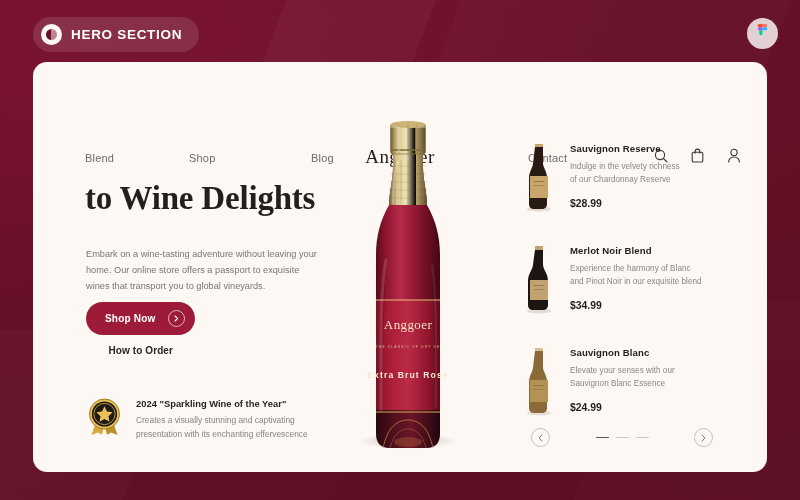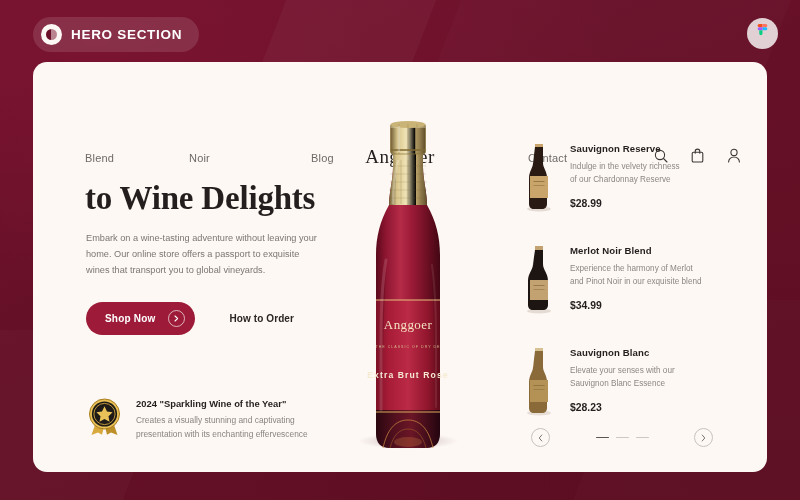--- a/index.html
+++ b/index.html
@@ -77,24 +77,24 @@
   .nav-icons { position:absolute; top:86px; right:26px; display:flex; gap:23px; align-items:center; }
   .nav-icons svg { display:block; }
 
   
   .headline {
     position:absolute; left:52px; top:72px; width:300px;
     font-family:"Liberation Serif", serif;
     font-size:33px; line-height:43px; color:#241f1e; letter-spacing:-.2px;
   }
   .subcopy {
-    position:absolute; left:53px; top:168px; width:236px;
+    position:absolute; left:53px; top:184px; width:236px;
     font-size:9.2px; line-height:16.2px; color:#7b7673;
   }
-  .cta-row { position:absolute; left:53px; top:240px; display:flex; align-items:center; gap:34px; }
+  .cta-row { position:absolute; left:53px; top:240px; display:flex; align-items:center; gap:10px;flex-direction:column; }
   .btn-shop {
     display:flex; align-items:center; gap:13px;
     background:#9d1b38; color:#fff; border:none; border-radius:20px;
     padding:8px 10px 8px 19px; font-size:10px; font-weight:bold;
     letter-spacing:.2px; cursor:pointer; font-family:inherit;
   }
   .btn-shop .circ {
     width:17px; height:17px; border-radius:50%;
     border:1px solid rgba(255,255,255,.65);
     display:flex; align-items:center; justify-content:center;
@@ -160,21 +160,21 @@
     <path d="M6.5 3.17h3.25a1.58 1.58 0 1 1 0 3.16H6.5z" fill="#1abcfe"></path>
     <path d="M3.25 3.17H6.5v3.16H3.25a1.58 1.58 0 1 1 0-3.16z" fill="#a259ff"></path>
     <path d="M3.25 6.33H6.5V9.5a1.62 1.62 0 1 1-3.25 0z" fill="#0acf83"></path>
   </svg>
 </div>
 
 <div class="card">
 
   <nav class="nav">
     <a class="nav-link" style="left:52px;">Blend</a>
-    <a class="nav-link" style="left:156px;">Noir</a>
+    <a class="nav-link" style="left:156px;">Shop</a>
     <a class="nav-link" style="left:258px;margin-left:20px;">Blog</a>
     <a class="nav-link" style="left:495px;">Contact</a>
 
     <div class="brand">Anggoer</div>
 
     <div class="nav-icons">
       <span>
         <svg width="14" height="14" viewBox="0 0 14 14" fill="none" stroke="#3d3836" stroke-width="1.1">
           <circle cx="6" cy="6" r="4.6"></circle>
             <path d="M9.5 9.5L13 13" stroke-linecap="round"></path>
@@ -337,21 +337,21 @@
           <path d="M13 8h8v14c0 6 5 9 5 17v24c0 3-2 5-5 5H11c-3 0-5-2-5-5V39c0-8 5-11 5-17z" fill="#1d1512"></path>
           <rect x="8" y="38" width="18" height="20" fill="#c2a270"></rect>
           <rect x="11.5" y="43" width="11" height="1" fill="#6d5227" opacity=".5"></rect>
           <rect x="11.5" y="47" width="11" height=".9" fill="#6d5227" opacity=".38"></rect>
           <path d="M11 10v13" stroke="#fff" stroke-width="1.3" opacity=".16"></path>
         </svg>
       </span>
       <span class="info">
         <span class="name" style="display:block">Merlot Noir Blend</span>
         <span class="desc" style="display:block">
-          <span>Experience the harmony of Merlot</span><br>
+          <span>Experience the harmony of Blanc</span><br>
           <span>and Pinot Noir in our exquisite blend</span>
         </span>
         <span class="price">$34.99</span>
       </span>
     </div>
 
     <div class="product">
       <span class="thumb">
         <svg width="34" height="72" viewBox="0 0 34 72">
           <ellipse cx="17" cy="69" rx="12" ry="2.4" fill="rgba(120,90,70,.16)"></ellipse>
@@ -362,21 +362,21 @@
           <rect x="11.5" y="45" width="11" height=".9" fill="#6d5227" opacity=".35"></rect>
           <path d="M11 9v14" stroke="#fff" stroke-width="1.3" opacity=".22"></path>
         </svg>
       </span>
       <span class="info">
         <span class="name" style="display:block">Sauvignon Blanc</span>
         <span class="desc" style="display:block">
           <span>Elevate your senses with our</span><br>
           <span>Sauvignon Blanc Essence</span>
         </span>
-        <span class="price">$28.23</span>
+        <span class="price">$24.99</span>
       </span>
     </div>
   </div>
 
   <div class="carousel">
     <button class="cbtn">
       <span>
         <svg width="5" height="8" viewBox="0 0 5 8" fill="none" stroke="#7d7672" stroke-width="1" stroke-linecap="round" stroke-linejoin="round">
           <path d="M3.8 1L1.2 4l2.6 3"></path>
         </svg>

